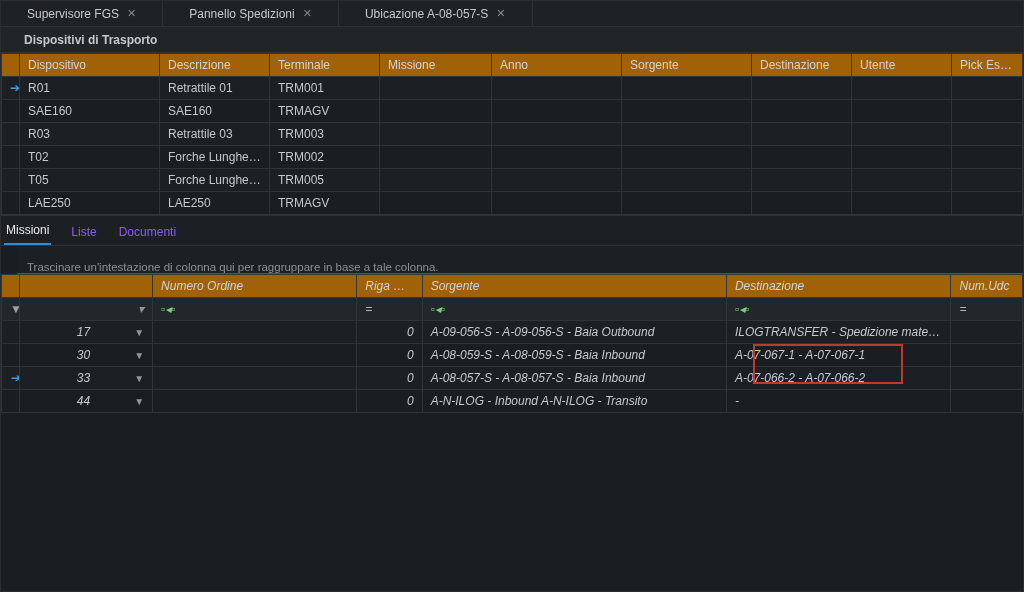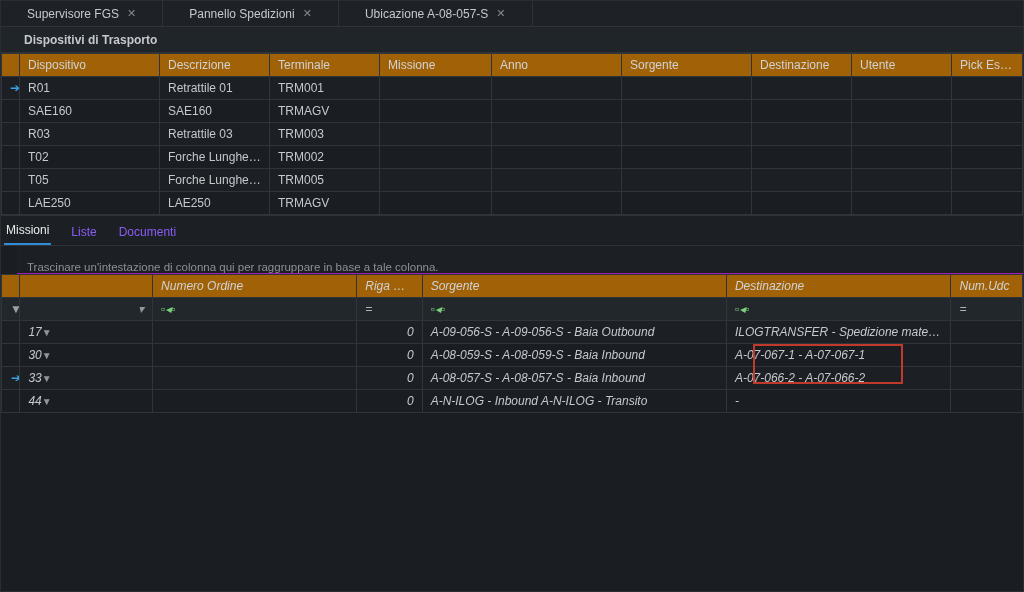--- a/index.html
+++ b/index.html
@@ -57,21 +57,21 @@
   .grid table col.m6{width:70px}
 
   .filter-row td { background:#22272c; }
   .filter-row .funnel { color:#9aa0a6; text-align:center; }
   .filter-row .dd { text-align:right; color:#8f969c; }
   .filter-row .op { color:#7bd07b; }
   .filter-row .eq { color:#aeb4ba; }
 
   .mrow td { background:#1c2024; }
   .mrow:nth-child(odd) td { background:#1a1e22; }
-  .mrow .idcell { display:flex; align-items:center; justify-content:flex-start; }
+  .mrow .idcell { display:flex; align-items:center; justify-content:flex-end;gap:44px; }
   .mrow .chev { color:#8f969c; font-size:10px; }
   .num { text-align:right; }
 
   .highlight-box { position:absolute; border:2px solid #c0392b; pointer-events:none; }
   .app { position:relative; }
 </style>
 </head>
 <body>
 
 <div class="app">

